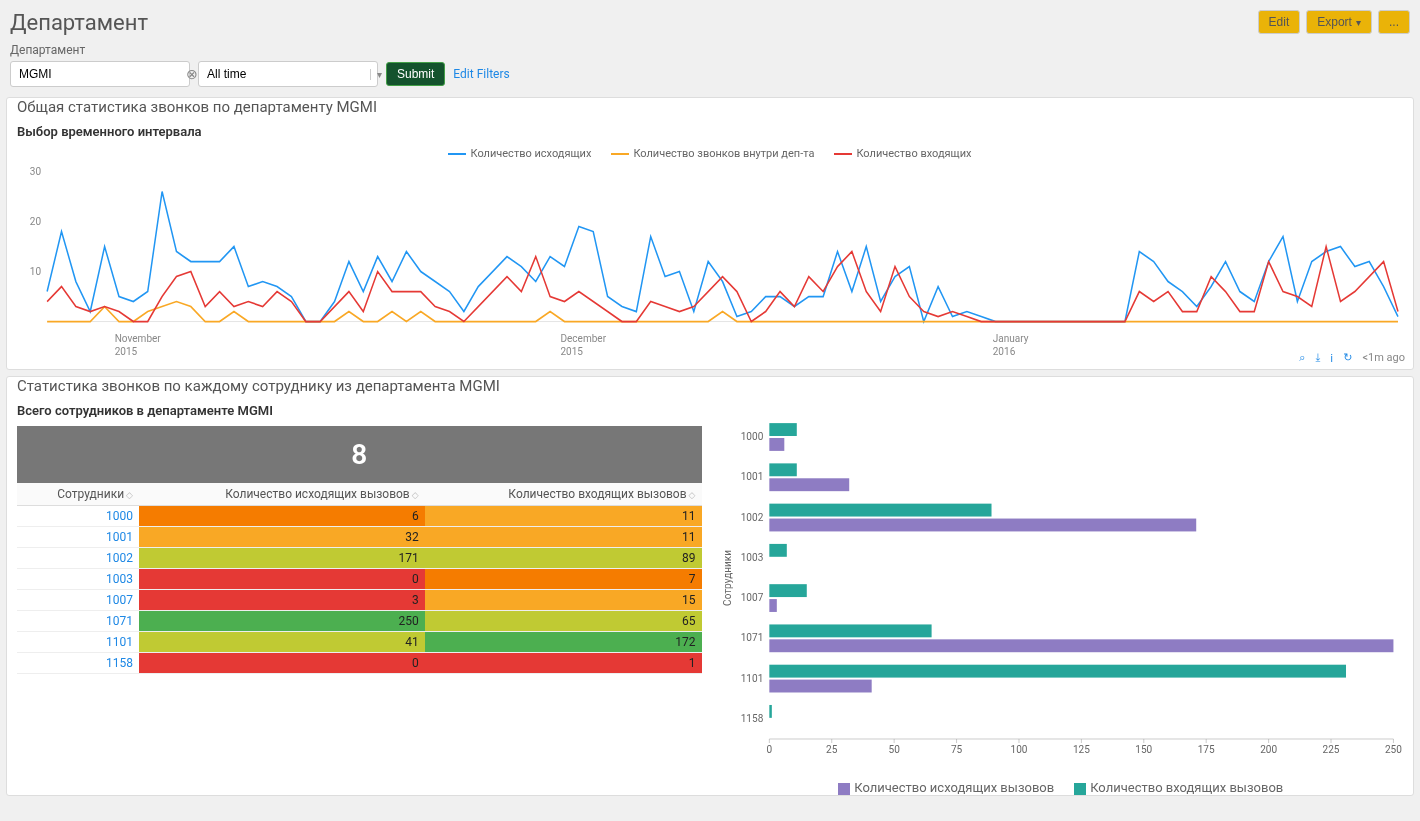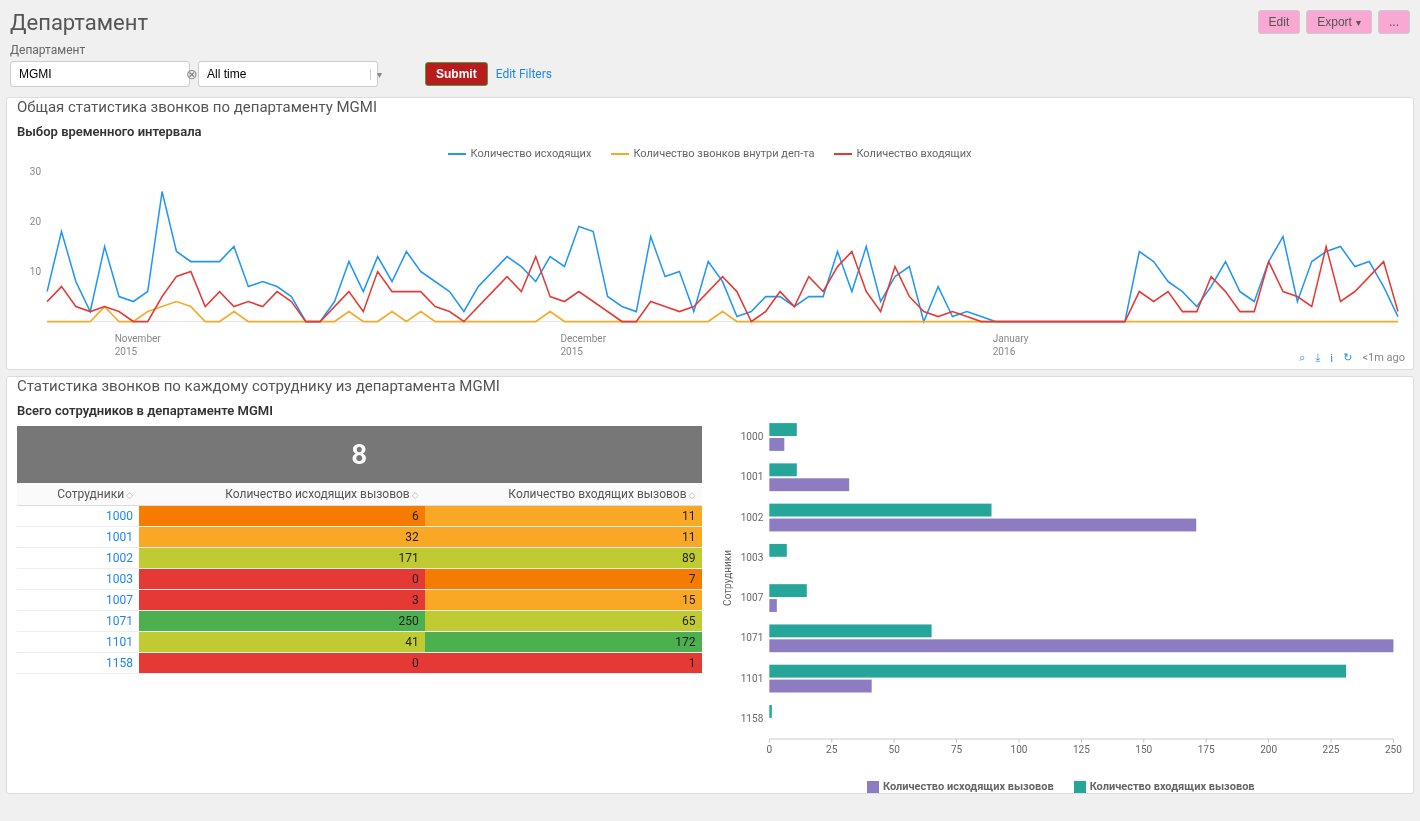--- a/index.html
+++ b/index.html
@@ -1,22 +1,22 @@
 <!DOCTYPE html>
 <html><head>
 <meta charset="utf-8">
 <style>
 * { box-sizing: border-box; margin: 0; padding: 0; }
 body { font-family: -apple-system, BlinkMacSystemFont, "Segoe UI", Roboto, Arial, sans-serif; background: #f0f0f0; color: #333; font-size: 13px; }
 .page { padding: 6px; }
 .header { display: flex; justify-content: space-between; align-items: flex-start; padding: 4px 4px 8px; }
 .page-title { font-size: 22px; font-weight: 400; color: #555; }
 .header-actions { display: flex; gap: 6px; }
-.btn { background: #f9a8d4; border: 1px solid #ccc; border-radius: 3px; padding: 4px 10px; font-size: 12px; cursor: pointer; color: #555; }
-.btn-submit { background: #b91c1c; color: #fff; border-color: #43a047; font-weight: 700; margin-left: 39px; }
+.btn { background: #eab308; border: 1px solid #ccc; border-radius: 3px; padding: 4px 10px; font-size: 12px; cursor: pointer; color: #555; }
+.btn-submit { background: #14532d; color: #fff; border-color: #43a047; font-weight: 400; }
 .chevron-down::after { content: "▾"; margin-left: 4px; font-size: 10px; }
 .filter-row { padding: 0 4px 10px; }
 .filter-label { font-size: 12px; color: #666; margin-bottom: 4px; display: block; }
 .filter-controls { display: flex; gap: 8px; align-items: center; }
 .select-wrap { position: relative; display: inline-flex; align-items: center; background: #fff; border: 1px solid #ccc; border-radius: 3px; height: 26px; }
 .select-wrap input, .select-wrap select { border: none; padding: 3px 8px; font-size: 12px; background: transparent; outline: none; }
 .select-clear { color: #888; padding: 0 4px; cursor: pointer; font-size: 14px; }
 .select-drop { border-left: 1px solid #ccc; padding: 0 6px; cursor: pointer; color: #888; font-size: 10px; }
 .link { color: #1e88e5; text-decoration: none; font-size: 12px; cursor: pointer; }
 .panel { background: #fff; border: 1px solid #ddd; border-radius: 3px; margin-bottom: 6px; padding: 0 10px; position: relative; }
@@ -31,21 +31,21 @@
 .row2 { display: flex; gap: 17px; }
 .col-left { flex: 1; min-width: 0; }
 .col-right { flex: 1; min-width: 0; }
 .bignum { background: #777; color: #fff; font-size: 28px; font-weight: 600; text-align: center; padding: 12px; }
 table.data { width: 100%; border-collapse: collapse; font-size: 12px; }
 table.data th { text-align: right; font-weight: 400; color: #555; padding: 4px 6px; border-bottom: 1px solid #ddd; background: #fafafa; }
 table.data th .sort { color: #bbb; font-size: 9px; margin-left: 2px; }
 table.data td { text-align: right; padding: 3px 6px; border-bottom: 1px solid #eee; }
 table.data td.emp { color: #1e88e5; }
 .bar-chart { width: 100%; height: 370px; }
-.bar-legend { text-align: center; font-size: 11px; color: #666; margin-top: 4px; font-weight: bold; }
+.bar-legend { text-align: center; font-size: 13px; color: #666; margin-top: 4px; }
 .bar-legend span { margin: 0 10px; }
 .lg-box { display: inline-block; width: 12px; height: 12px; vertical-align: middle; margin-right: 4px; }
 </style>
 </head>
 <body>
 <div class="page">
 
 <div class="header">
   <div class="page-title">Департамент</div>
   <div class="header-actions">

